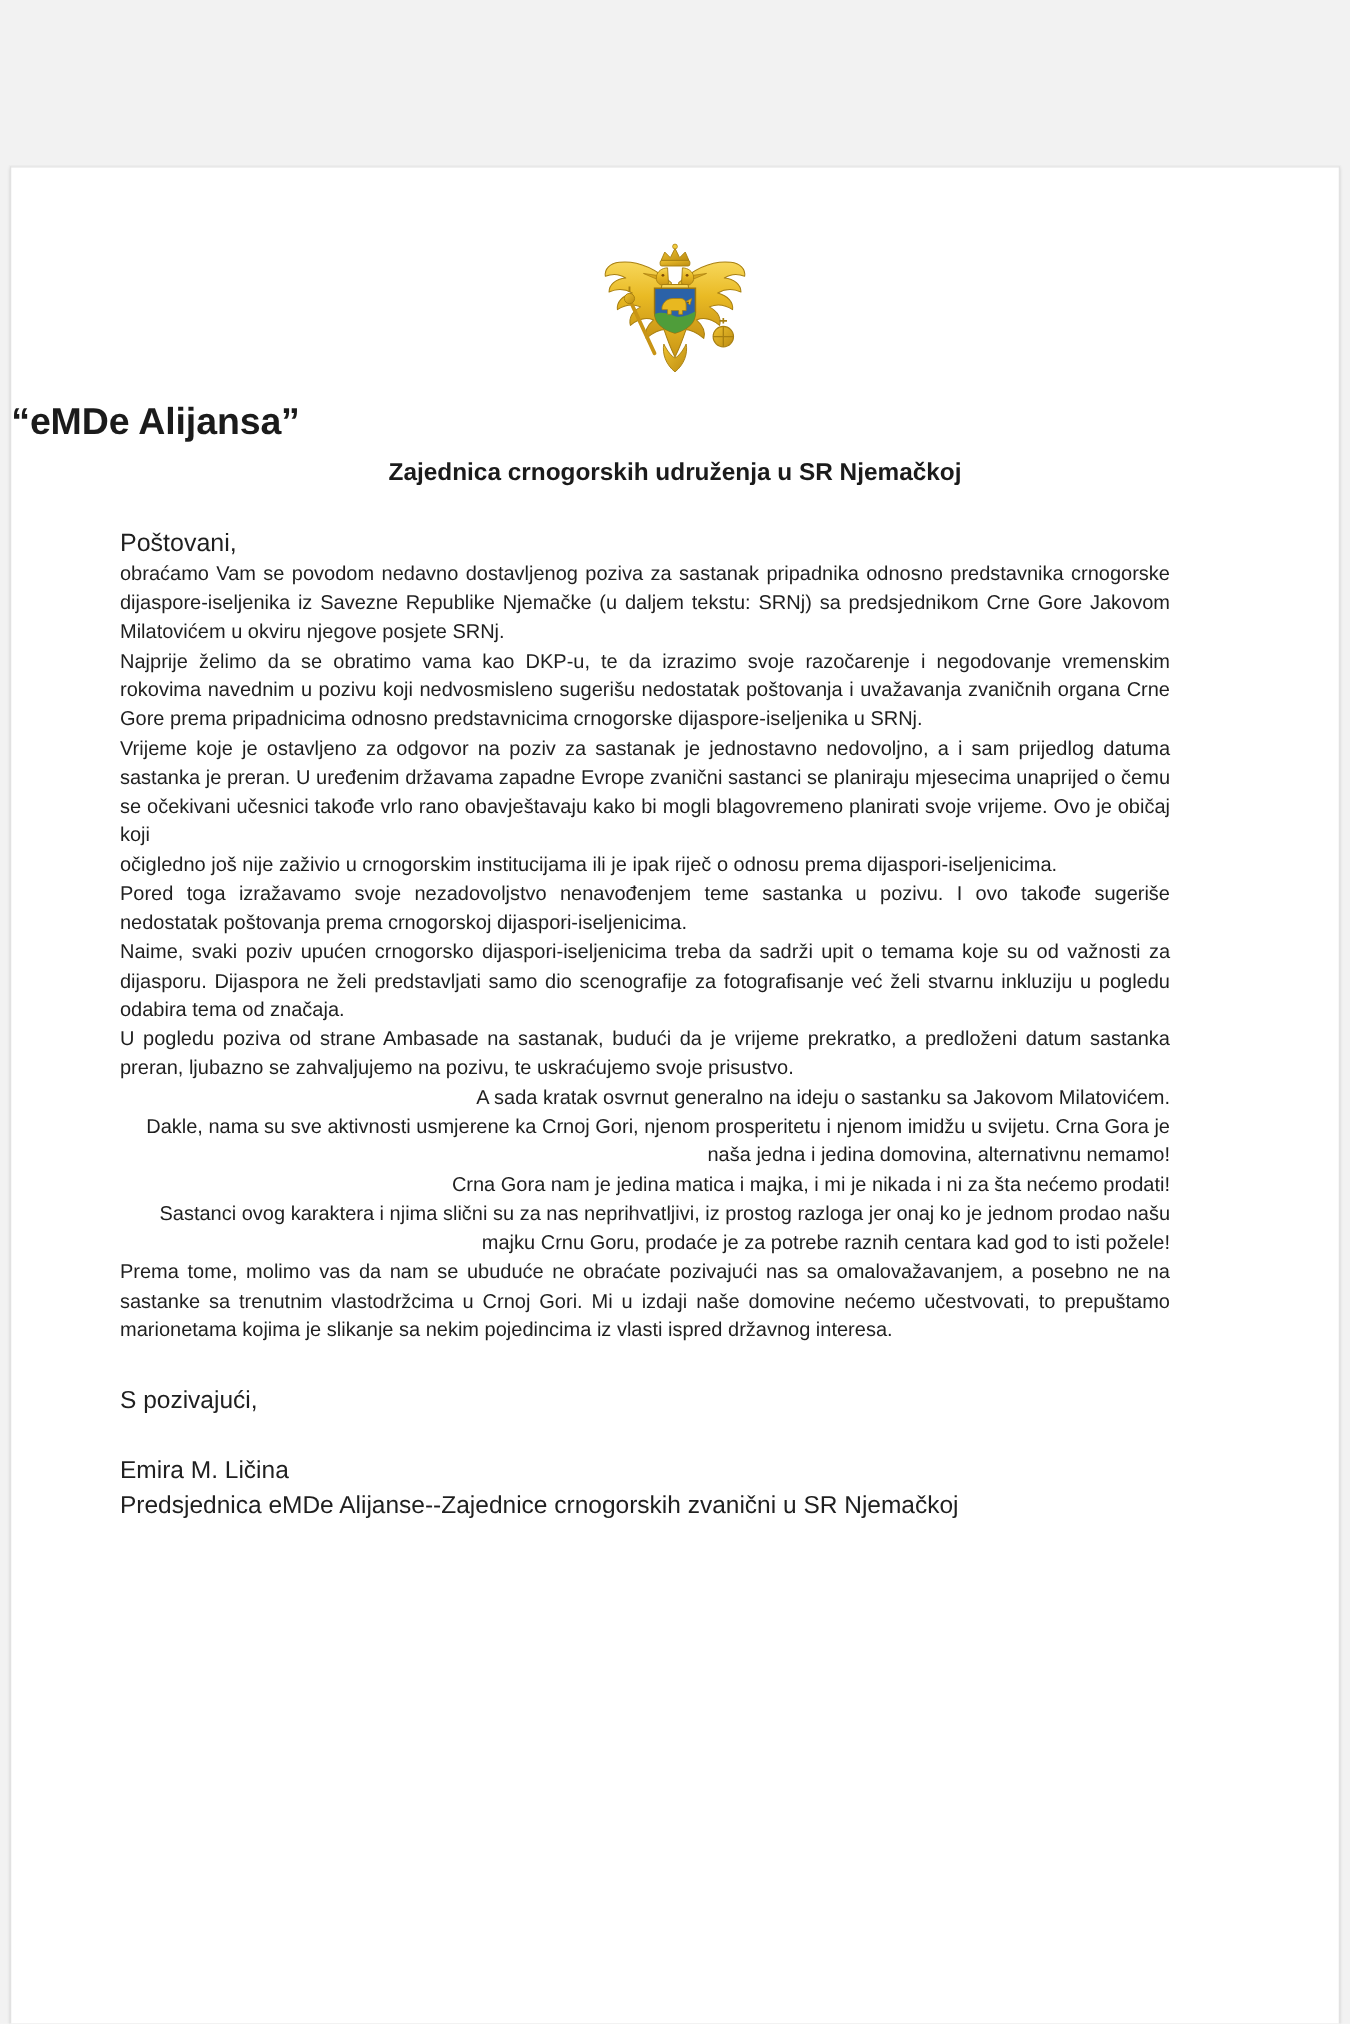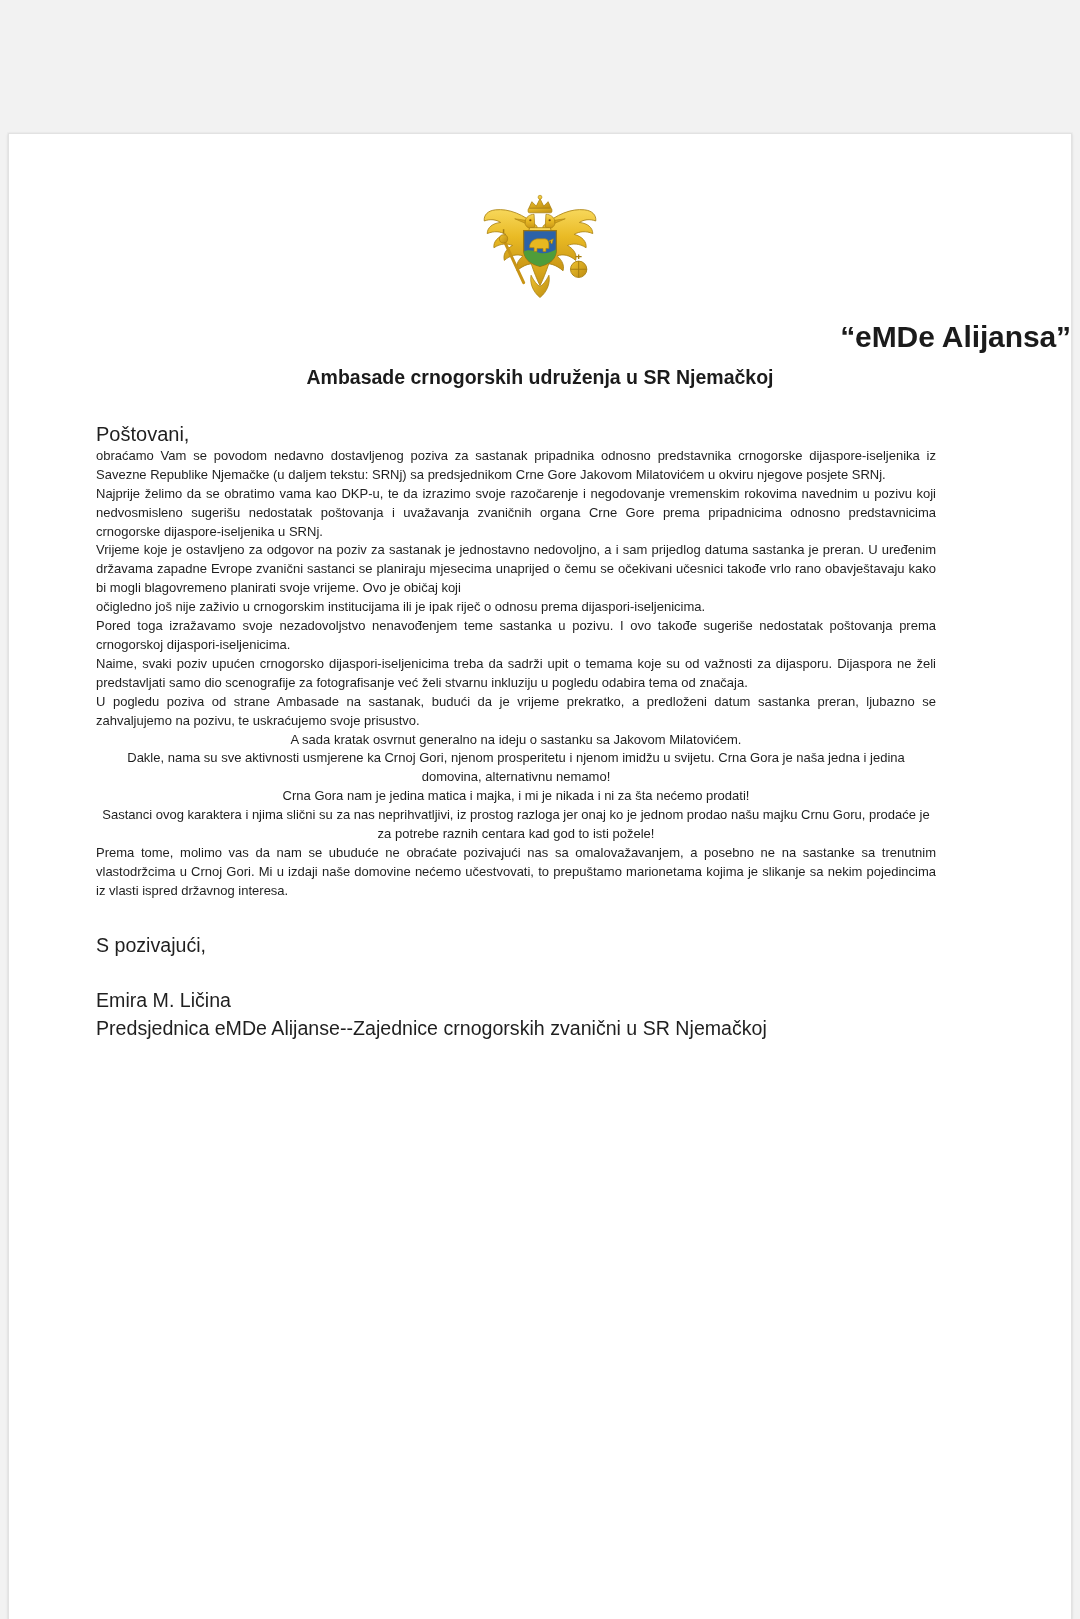--- a/index.html
+++ b/index.html
@@ -56,26 +56,26 @@
   }
   .crest {
     display: inline-block;
     width: 150px;
     height: 110px;
     line-height: 0;
   }
 
   
   .org-title {
-    text-align: right;
+    text-align: left;
     font-size: 30px;
     font-weight: bold;
     color: #1b1b1b;
     letter-spacing: -0.1px;
-    margin: 14px 0 0 10px;
+    margin: 14px 0 0 0;
     line-height: 1.15;
   }
   .org-subtitle {
     text-align: center;
     font-size: 19.5px;
     font-weight: bold;
     color: #1b1b1b;
     margin: 11px 0 0 0;
     line-height: 1.15;
   }
@@ -88,32 +88,32 @@
   }
 
   .salutation {
     font-size: 20px;
     line-height: 1.3;
     margin: 33px 0 0 0;
     text-align: left;
   }
 
   p.para {
-    font-size: 13px;
+    font-size: 16px;
     line-height: 1.455;
     margin: 0;
     color: #1f1f1f;
     hyphens: none;
   }
   p.just {
     text-align: justify;
     text-justify: inter-word;
   }
   p.left {
-    text-align: center;
+    text-align: right;
   }
 
   .gap-lg { margin-top: 27px; }
   .gap-md { margin-top: 25px; }
   .gap-sm { margin-top: 0px; }
 
   .sign-off {
     font-size: 19.6px;
     line-height: 1.45;
     margin: 30px 0 0 0;
@@ -192,21 +192,21 @@
 
             <path d="M86 72 C88 66 92 63 98 63 L106 63 C110 63 112 66 112 70
                      L112 76 L108 76 L108 80 L104 80 L104 76 L96 76 L96 80 L92 80 L92 75 L86 75 Z" fill="#e8b820" stroke="#a87f10" stroke-width="0.9"></path>
             <path d="M112 66 L118 63 L116 70 Z" fill="#e8b820" stroke="#a87f10" stroke-width="0.8"></path>
             <circle cx="114" cy="67" r="0.9" fill="#6b4508"></circle>
           </svg>
         </span>
       </div>
 
       <div class="org-title">“eMDe Alijansa”</div>
-      <div class="org-subtitle">Ambasade crnogorskih udruženja u SR Njemačkoj</div>
+      <div class="org-subtitle">Zajednica crnogorskih udruženja u SR Njemačkoj</div>
 
       <div class="letter-body">
 
         <div class="salutation">Poštovani,</div>
 
         <p class="para just gap-lg">obraćamo Vam se povodom nedavno dostavljenog poziva za sastanak pripadnika odnosno predstavnika crnogorske dijaspore-iseljenika iz Savezne Republike Njemačke (u daljem tekstu: SRNj) sa predsjednikom Crne Gore Jakovom Milatovićem u okviru njegove posjete SRNj.</p>
 
         <p class="para just gap-md">Najprije želimo da se obratimo vama kao DKP-u, te da izrazimo svoje razočarenje i negodovanje vremenskim rokovima navednim u pozivu koji nedvosmisleno sugerišu nedostatak poštovanja i uvažavanja zvaničnih organa Crne Gore prema pripadnicima odnosno predstavnicima crnogorske dijaspore-iseljenika u SRNj.</p>
 
         <p class="para just gap-sm">Vrijeme koje je ostavljeno za odgovor na poziv za sastanak je jednostavno nedovoljno, a i sam prijedlog datuma sastanka je preran. U uređenim državama zapadne Evrope zvanični sastanci se planiraju mjesecima unaprijed o čemu se očekivani učesnici takođe vrlo rano obavještavaju kako bi mogli blagovremeno planirati svoje vrijeme. Ovo je običaj koji</p>

